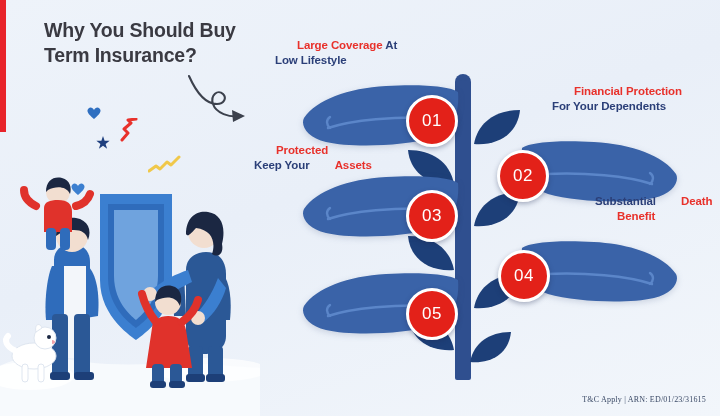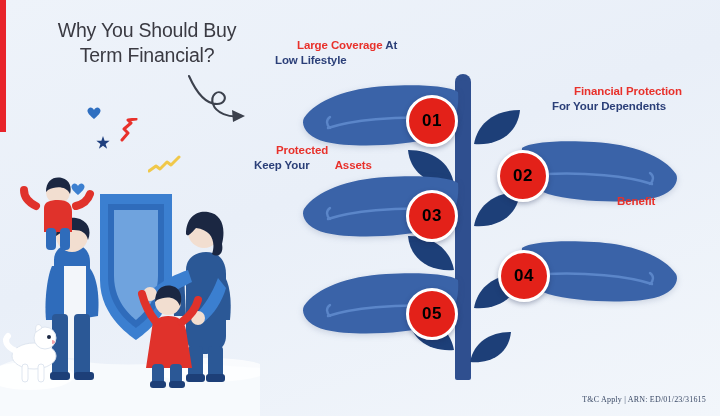--- a/index.html
+++ b/index.html
@@ -9,61 +9,61 @@
     background:#eef2f9;
   }
   .canvas{
     position:relative;width:720px;height:416px;
     background:linear-gradient(160deg,#eef3fa 0%,#e9eff8 45%,#f2f6fb 100%);
     overflow:hidden;
   }
   
   .accent-bar{position:absolute;left:0;top:0;width:6px;height:132px;background:#e8232a;}
   
-  .heading{position:absolute;left:32px;top:18px;width:230px;
-    font-size:19.5px;line-height:25px;font-weight:normal;color:#3a3a42;letter-spacing:-0.2px;text-align:center;}
+  .heading{position:absolute;left:44px;top:18px;width:230px;
+    font-size:19.5px;line-height:25px;font-weight:bold;color:#3a3a42;letter-spacing:-0.2px;}
   
   .curly-arrow{position:absolute;left:183px;top:72px;width:80px;height:62px;}
   
   .confetti{position:absolute;}
   
   .stem{position:absolute;left:455px;top:80px;width:16px;height:300px;
     background:#2f4f8f;border-radius:7px 7px 2px 2px;}
   .stem-top{position:absolute;left:455px;top:74px;width:16px;height:22px;background:#2f4f8f;border-radius:8px 8px 0 0;}
   
   .leaf{position:absolute;filter:drop-shadow(0 2px 3px rgba(40,60,110,.18));}
   .leaf svg{display:block;}
   
   .smallleaf{position:absolute;}
   
   .badge{position:absolute;width:46px;height:46px;border-radius:50%;
     background:#e32119;border:3px solid #ffffff;
     box-shadow:0 2px 5px rgba(30,40,80,.35);
     display:flex;align-items:center;justify-content:center;
-    color:#000000;font-size:17px;font-weight:bold;letter-spacing:.5px;}
+    color:#ffffff;font-size:17px;font-weight:normal;letter-spacing:.5px;}
   
   .label{position:absolute;font-size:11.5px;font-weight:bold;line-height:14.5px;letter-spacing:-0.1px;}
   .t-red{color:#e8312b;padding-left:22px;}
   .t-navy{color:#2b3f78;}
   
   .footer{position:absolute;right:14px;bottom:12px;font-size:8px;color:#3b4a66;
     font-family:"Liberation Serif", serif;letter-spacing:.2px;margin-left:44px;}
   
   .illus{position:absolute;left:0;top:170px;width:260px;height:246px;}
 </style>
 </head>
 <body>
 
 <div class="canvas">
 
   <div class="accent-bar"></div>
 
   <div class="heading">
     <div>Why You Should Buy</div>
-    <div>Term Financial?</div>
+    <div>Term Insurance?</div>
   </div>
 
   <svg class="curly-arrow" viewBox="0 0 80 62">
     <path d="M6 4 C14 22, 24 32, 34 32 C41 32, 44 26, 40 22 C35 17, 27 23, 30 32 C33 41, 46 46, 58 44" fill="none" stroke="#3c414d" stroke-width="2.1" stroke-linecap="round"></path>
     <path d="M49 38 L62 44 L50 50 Z" fill="#3c414d"></path>
   </svg>
 
   <svg class="confetti" style="left:86px;top:106px;" width="16" height="14">
     <path d="M8 13 C2 8, 0 5, 2.5 2.5 C4.5 0.5, 7 2, 8 4 C9 2, 11.5 0.5, 13.5 2.5 C16 5, 14 8, 8 13 Z" fill="#2f6fc0"></path>
   </svg>
@@ -166,20 +166,23 @@
     <svg width="160" height="66" viewBox="0 0 160 66">
       <path d="M2 8 C10 2, 40 0, 74 2 C112 4, 144 16, 156 34 C160 42, 152 54, 134 58 C108 64, 56 62, 28 54 C10 48, 0 34, 2 8 Z" fill="#3a63a8"></path>
       <path d="M132 44 C108 36, 64 32, 26 34" fill="none" stroke="#5b86c9" stroke-width="2.4" stroke-linecap="round"></path>
       <path d="M130 44 C134 40, 134 36, 130 33" fill="none" stroke="#5b86c9" stroke-width="2.4" stroke-linecap="round"></path>
     </svg>
   </div>
   <div class="badge" style="left:498px;top:250px;">
     <span>04</span>
   </div>
   <div class="label" style="left:595px;top:194px;">
+    <div>
+      <span class="t-navy">Substantial </span><span class="t-red">Death</span>
+    </div>
     <div>
       <span class="t-red">Benefit</span>
     </div>
   </div>
 
   <div class="leaf" style="left:300px;top:272px;">
     <svg width="160" height="66" viewBox="0 0 160 66">
       <path d="M158 8 C150 2, 120 0, 86 2 C48 4, 16 16, 4 34 C0 42, 8 54, 26 58 C52 64, 104 62, 132 54 C150 48, 160 34, 158 8 Z" fill="#3a63a8"></path>
       <path d="M28 44 C52 36, 96 32, 134 34" fill="none" stroke="#5b86c9" stroke-width="2.4" stroke-linecap="round"></path>
       <path d="M30 44 C26 40, 26 36, 30 33" fill="none" stroke="#5b86c9" stroke-width="2.4" stroke-linecap="round"></path>

